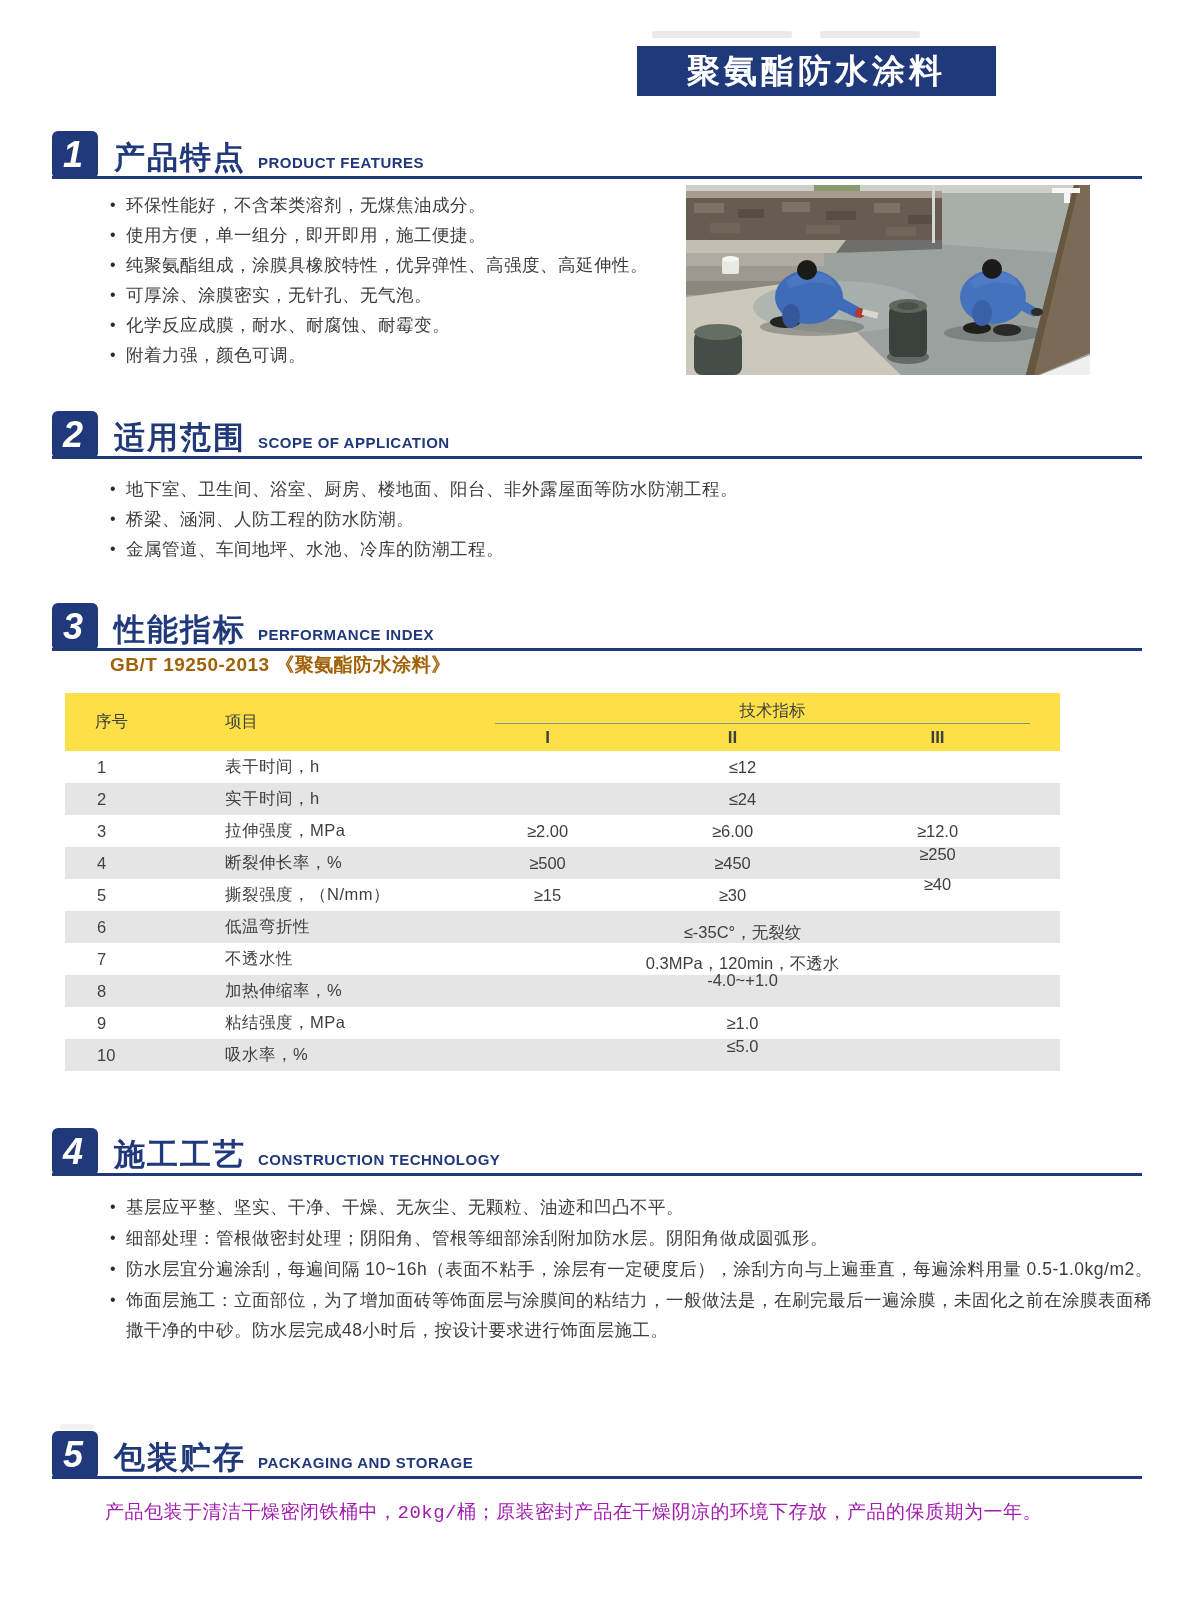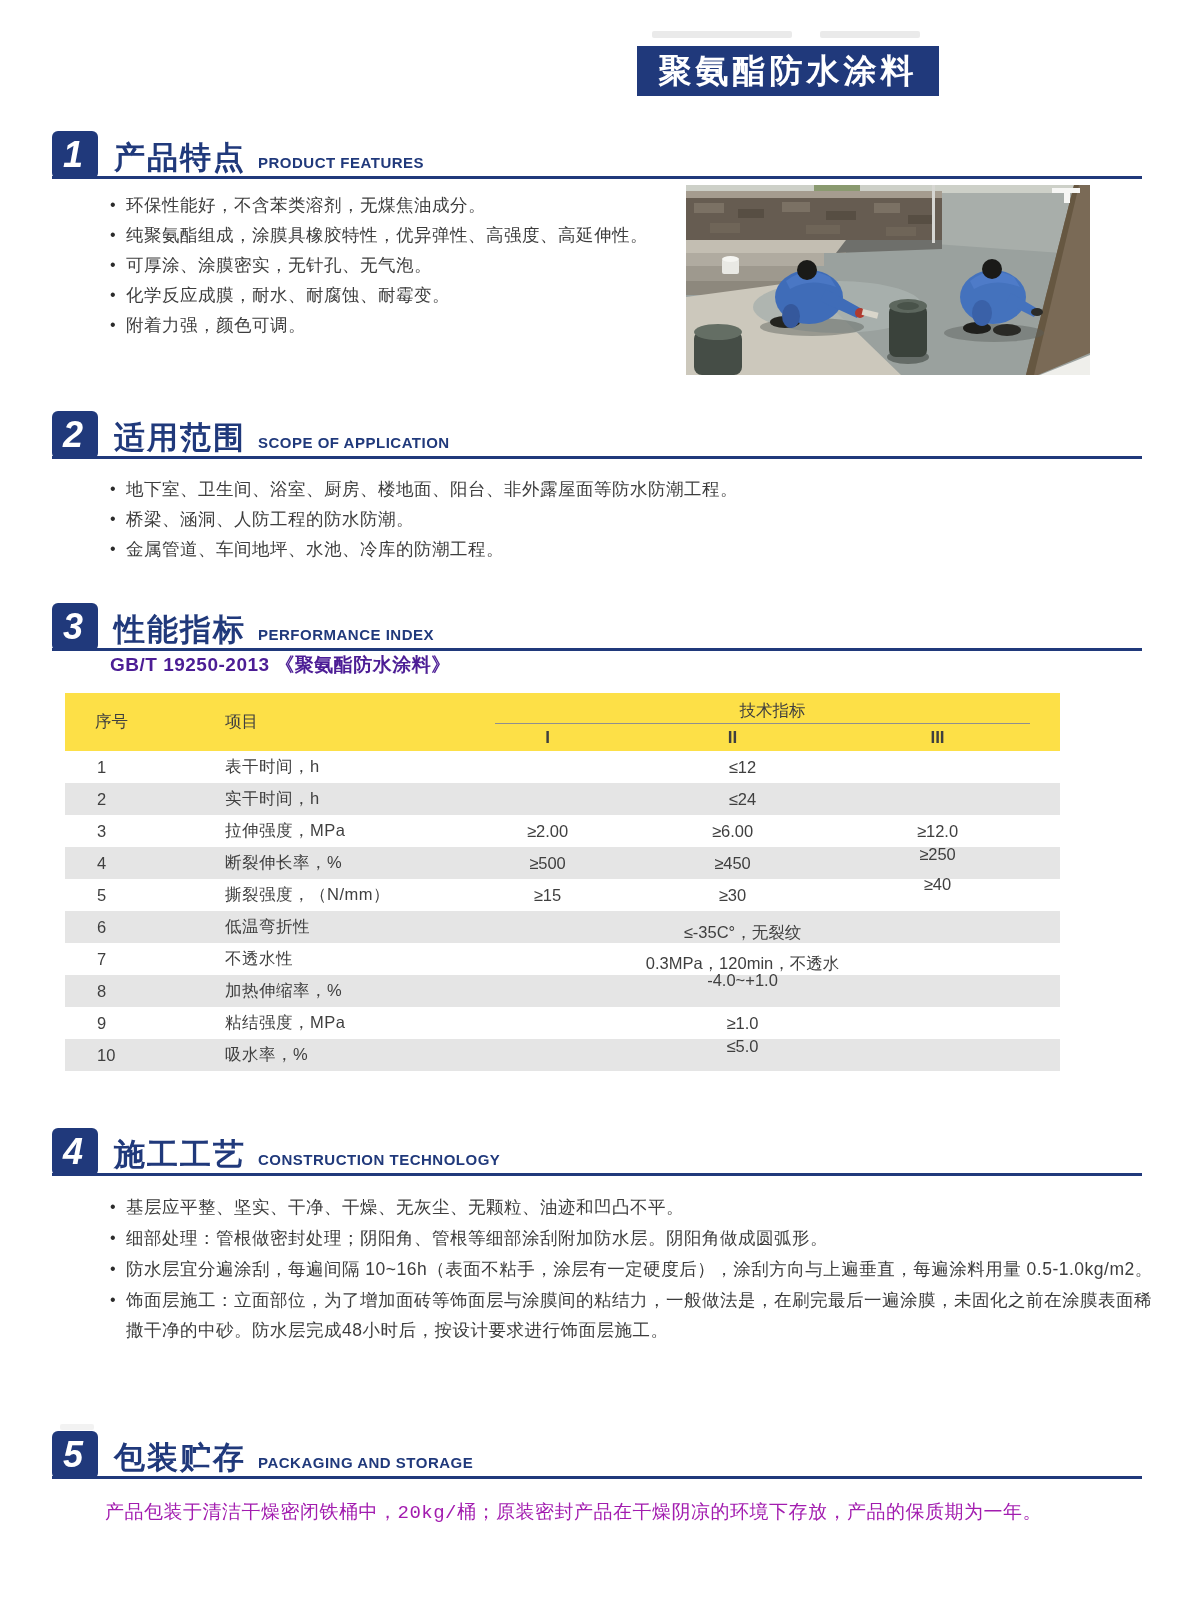--- a/index.html
+++ b/index.html
@@ -3,21 +3,21 @@
 <meta charset="utf-8">
 <style>
   html,body{margin:0;padding:0;background:#ffffff;}
   #page{
     position:relative;width:1200px;height:1600px;background:#ffffff;overflow:hidden;
     font-family:"Liberation Sans","DejaVu Sans",sans-serif;color:#3d3d3d;
   }
   
   .ghost-mark{position:absolute;background:#d9d9d9;opacity:.55;border-radius:2px;}
   .banner{
-    position:absolute;left:637px;top:46px;width:302px;height:50px;
+    position:absolute;left:637px;top:46px;width:359px;height:50px;
     background:#20397b;color:#ffffff;display:flex;align-items:center;justify-content:center;
     font-size:33px;font-weight:bold;letter-spacing:4px;
   }
   
   .sec-head{
     position:absolute;left:52px;right:58px;height:50px;
     border-bottom:3px solid #20397b;display:flex;align-items:flex-end;
   }
   .sec-num{
     width:46px;height:48px;background:#20397b;border-radius:6px;
@@ -44,21 +44,21 @@
   }
   .b1{position:absolute;left:104px;top:186px;width:590px;}
   .b2{position:absolute;left:104px;top:470px;width:1000px;}
   .b4{position:absolute;left:104px;top:1188px;width:1052px;}
   .b4 li{line-height:31.5px;margin-bottom:1px;}
   
   .photo{position:absolute;left:686px;top:185px;width:404px;height:190px;overflow:hidden;}
   .photo svg{display:block;}
   
   .standard-line{
-    position:absolute;left:110px;top:652px;font-size:19px;font-weight:bold;color:#4c1d95;
+    position:absolute;left:110px;top:652px;font-size:19px;font-weight:bold;color:#a16207;
     letter-spacing:.5px;
   }
   .ptable{position:absolute;left:65px;top:693px;width:995px;font-size:16.5px;color:#3f3f3f;}
   .t-head{
     display:grid;grid-template-columns:130px 290px 125px 245px 205px;
     background:#fde047;height:58px;align-items:center;
   }
   .t-head .h-index{padding-left:30px;font-weight:normal;}
   .t-head .h-item{padding-left:30px;}
   .tech-wrap{grid-column:3/6;height:100%;display:flex;flex-direction:column;justify-content:flex-end;}
@@ -95,20 +95,21 @@
   <div class="banner">聚氨酯防水涂料</div>
 
   <div class="sec-head" style="top:126px;">
     <div class="sec-num">1</div>
     <div class="sec-title-zh">产品特点</div>
     <div class="sec-title-en">PRODUCT FEATURES</div>
   </div>
 
   <ul class="bullets b1">
       <li>环保性能好，不含苯类溶剂，无煤焦油成分。</li>
+      <li>使用方便，单一组分，即开即用，施工便捷。</li>
       <li>纯聚氨酯组成，涂膜具橡胶特性，优异弹性、高强度、高延伸性。</li>
       <li>可厚涂、涂膜密实，无针孔、无气泡。</li>
       <li>化学反应成膜，耐水、耐腐蚀、耐霉变。</li>
       <li>附着力强，颜色可调。</li>
     </ul>
 
   <div class="photo">
     <svg width="404" height="190" viewBox="0 0 404 190">
 
       <rect x="0" y="0" width="404" height="190" fill="#9aa19e"></rect>

